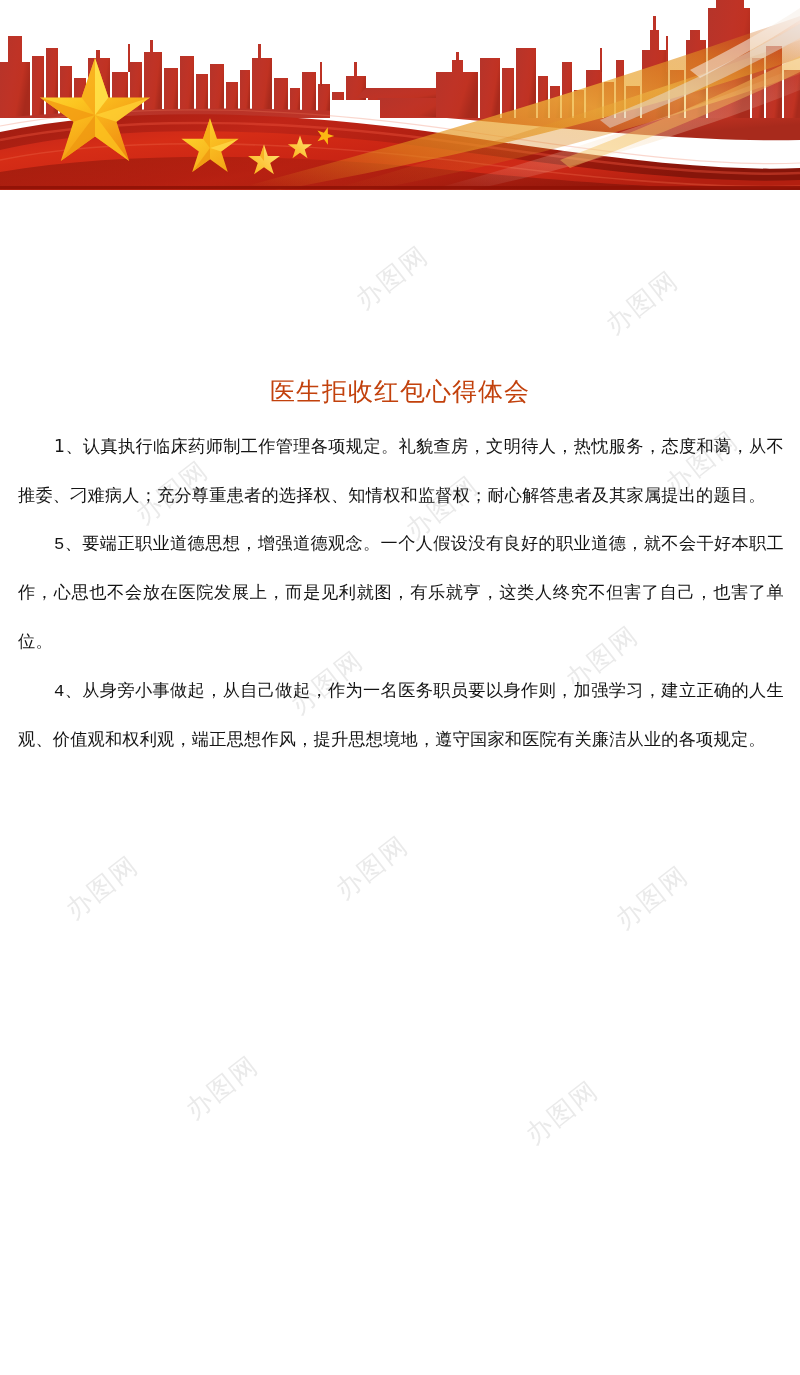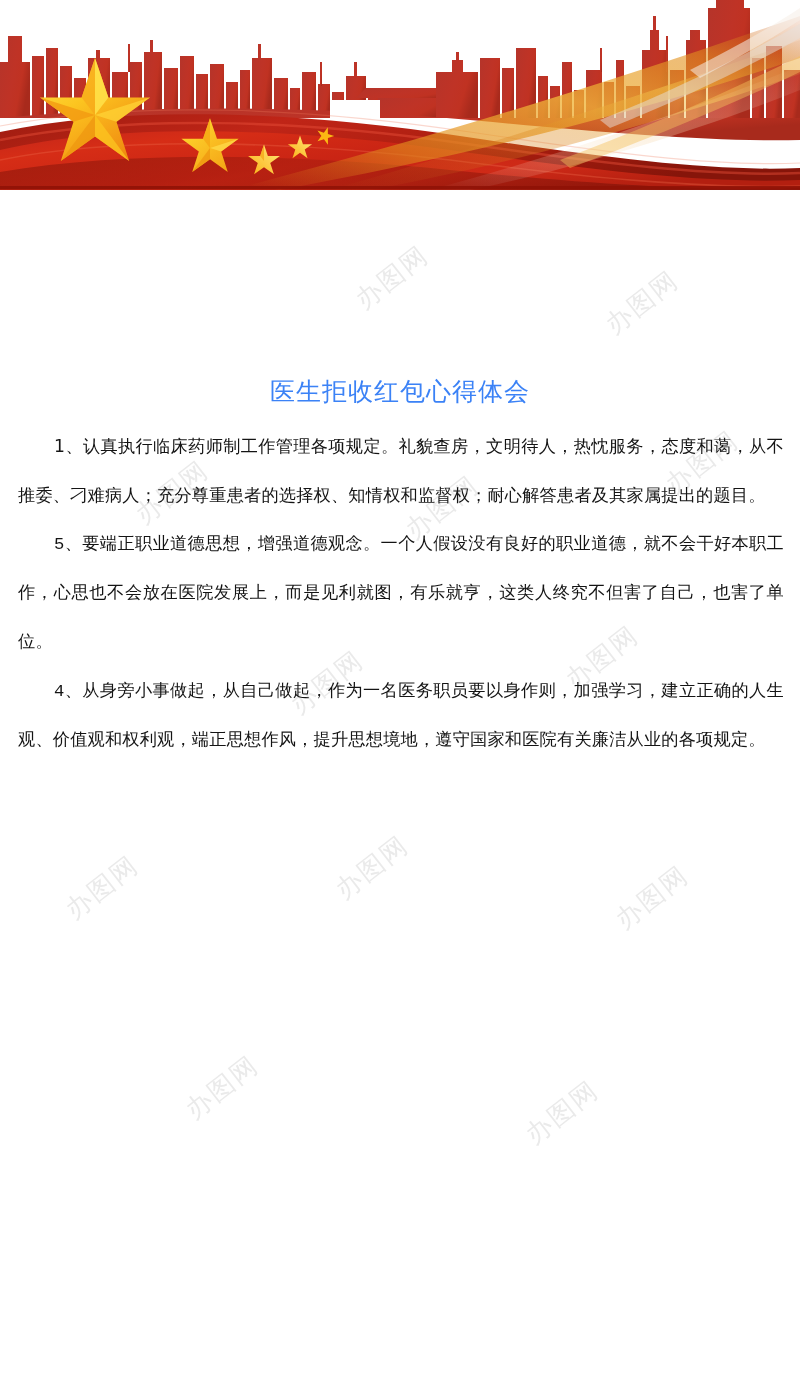--- a/index.html
+++ b/index.html
@@ -44,21 +44,21 @@
   }
   .doc-title {
     position: absolute;
     top: 185px;
     left: 0;
     width: 800px;
     text-align: center;
     font-family: "DejaVu Serif", "Liberation Serif", serif;
     font-size: 25px;
     font-weight: 400;
-    color: #3b82f6;
+    color: #c2410c;
     letter-spacing: 1px;
   }
   .doc-body {
     position: absolute;
     top: 232px;
     left: 18px;
     width: 766px;
   }
   .para {
     margin: 0;

